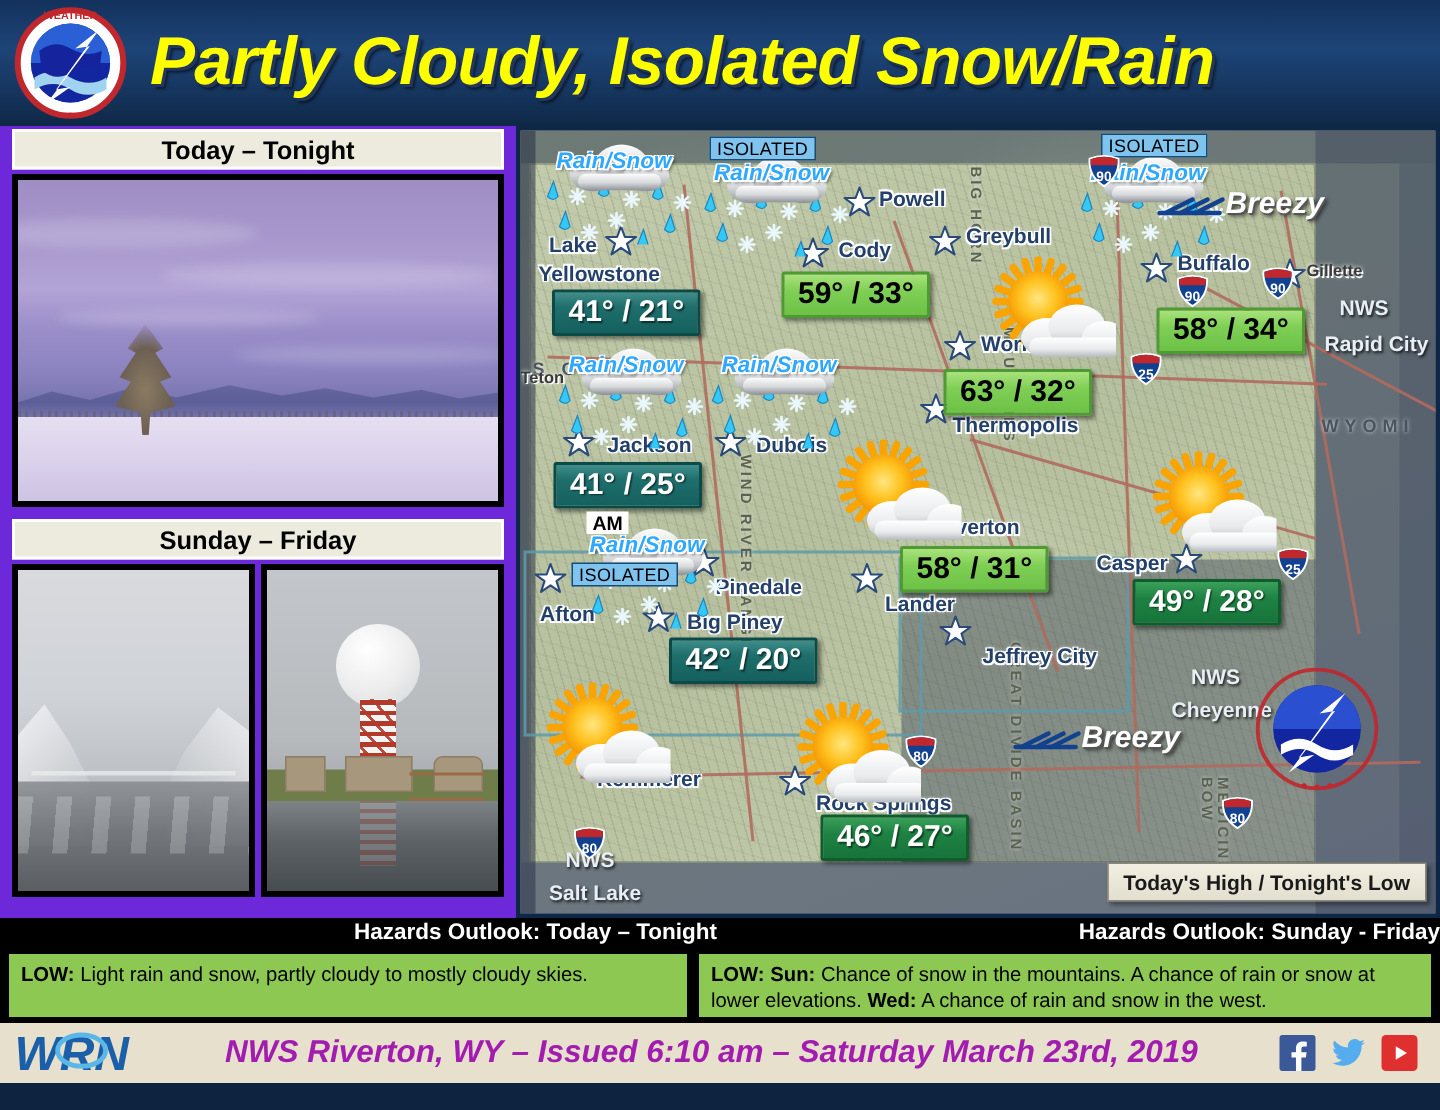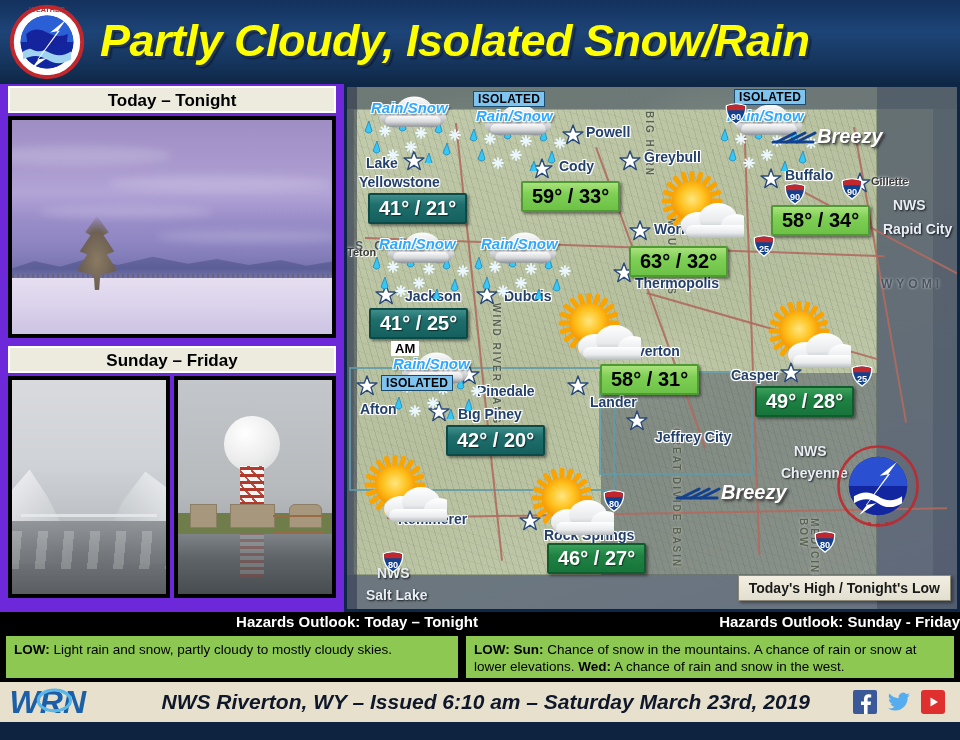--- a/index.html
+++ b/index.html
@@ -136,21 +136,21 @@
   .tbox.green{background:linear-gradient(180deg,#a9e27c 0%,#7fcf55 40%,#6cc246 100%);
      color:#000;border:2px solid #4f9a33;}
   .tbox.dgreen{background:linear-gradient(180deg,#3aa05a 0%,#1e8243 40%,#17743a 100%);
      color:#fff;border:2px solid #0f5c2c;text-shadow:1px 1px 1px rgba(0,0,0,.5);}
 
   
   .wx{position:absolute;}
   .rs-label{position:absolute;color:#2fa8ff;font-size:15px;font-weight:bold;font-style:italic;
      text-shadow:1px 1px 0 #fff,-1px -1px 0 #fff,1px -1px 0 #fff,-1px 1px 0 #fff,2px 2px 2px rgba(0,0,0,.45);
      white-space:nowrap;z-index:4;}
-  .iso-tag{position:absolute;background:#7fc3ef;color:#000;font-size:12px;font-weight:bold;
+  .iso-tag{position:absolute;background:#7fc3ef;color:#000;font-size:12px;font-weight:normal;
      padding:0 4px;border:1px solid #1c4b70;white-space:nowrap;z-index:5;letter-spacing:.3px;}
   .am-tag{position:absolute;background:#fff;color:#000;font-size:13px;font-weight:bold;
      padding:0 4px;white-space:nowrap;z-index:5;}
   .cloudgray{position:absolute;z-index:3;}
   .precip{position:absolute;z-index:2;}
   .breezy{position:absolute;color:#fff;font-size:20px;font-weight:bold;font-style:italic;
      text-shadow:1px 1px 0 #555,2px 2px 3px rgba(0,0,0,.7);white-space:nowrap;z-index:5;}
   .barb{position:absolute;z-index:4;}
 
   .shield{position:absolute;width:22px;height:22px;z-index:5;}
@@ -167,21 +167,21 @@
   .haz{position:absolute;left:0;top:612px;width:960px;height:70px;background:#000;}
   .haz-title{position:absolute;top:1px;color:#fff;font-size:15px;font-weight:bold;text-align:right;}
   .haz-box{position:absolute;top:22px;background:#8dc952;border:2px solid #000;box-sizing:border-box;
      color:#000;font-size:13.5px;padding:5px 8px;line-height:17px;}
   .haz-box b{font-weight:bold;}
 
   
   .footer{position:absolute;left:0;top:682px;width:960px;height:40px;background:#e6e0cd;}
   .wrn{position:absolute;left:8px;top:2px;width:96px;height:36px;}
   .foot-txt{position:absolute;left:150px;top:0;width:660px;height:40px;line-height:40px;
-     color:#0f172a;font-size:21px;font-weight:bold;font-style:italic;text-align:right;white-space:nowrap;}
+     color:#a21caf;font-size:21px;font-weight:bold;font-style:italic;text-align:left;white-space:nowrap;}
   .soc{position:absolute;top:8px;width:26px;height:24px;}
   .pub{position:absolute;left:0;top:722px;width:960px;height:18px;
      color:#000;font-size:13px;font-weight:bold;text-align:center;background:#fff;line-height:16px;}
 </style>
 </head>
 <body>
 
 <div id="app">
 
   <div class="header">

